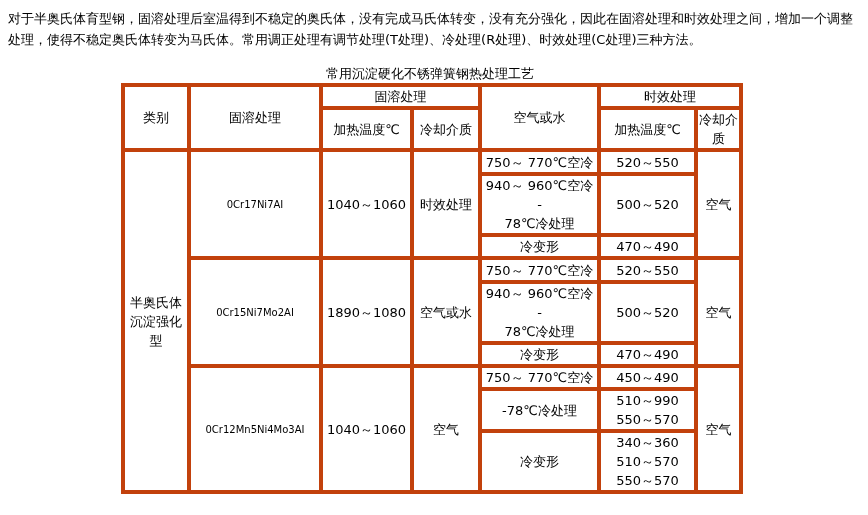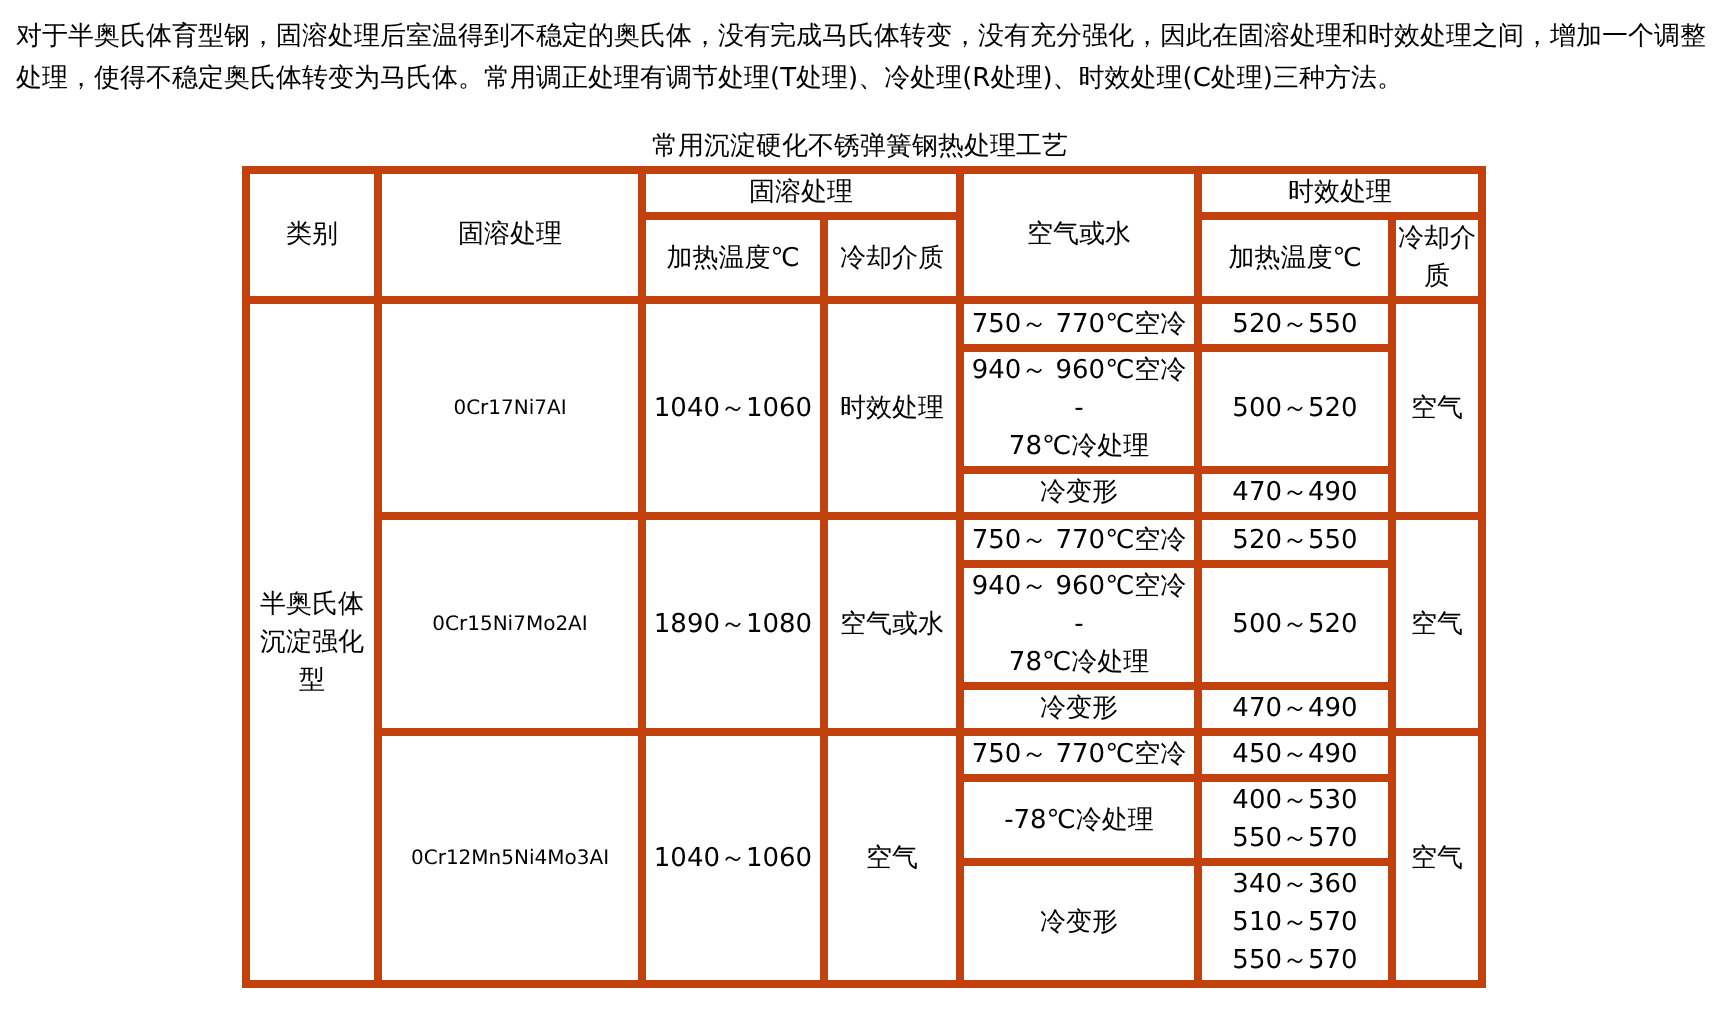--- a/index.html
+++ b/index.html
@@ -119,21 +119,21 @@
         <tr class="rh-d">
           <td rowspan="3" class="grade">0Cr12Mn5Ni4Mo3AI</td>
           <td rowspan="3">1040～1060</td>
           <td rowspan="3">空气</td>
           <td>750～ 770℃空冷</td>
           <td>450～490</td>
           <td rowspan="3">空气</td>
         </tr>
         <tr class="rh-e">
           <td>-78℃冷处理</td>
-          <td>400～530
+          <td>510～990
 550～570</td>
         </tr>
         <tr class="rh-f">
           <td>冷变形</td>
           <td>340～360
 510～570
 550～570</td>
         </tr>
 
       </tbody>

